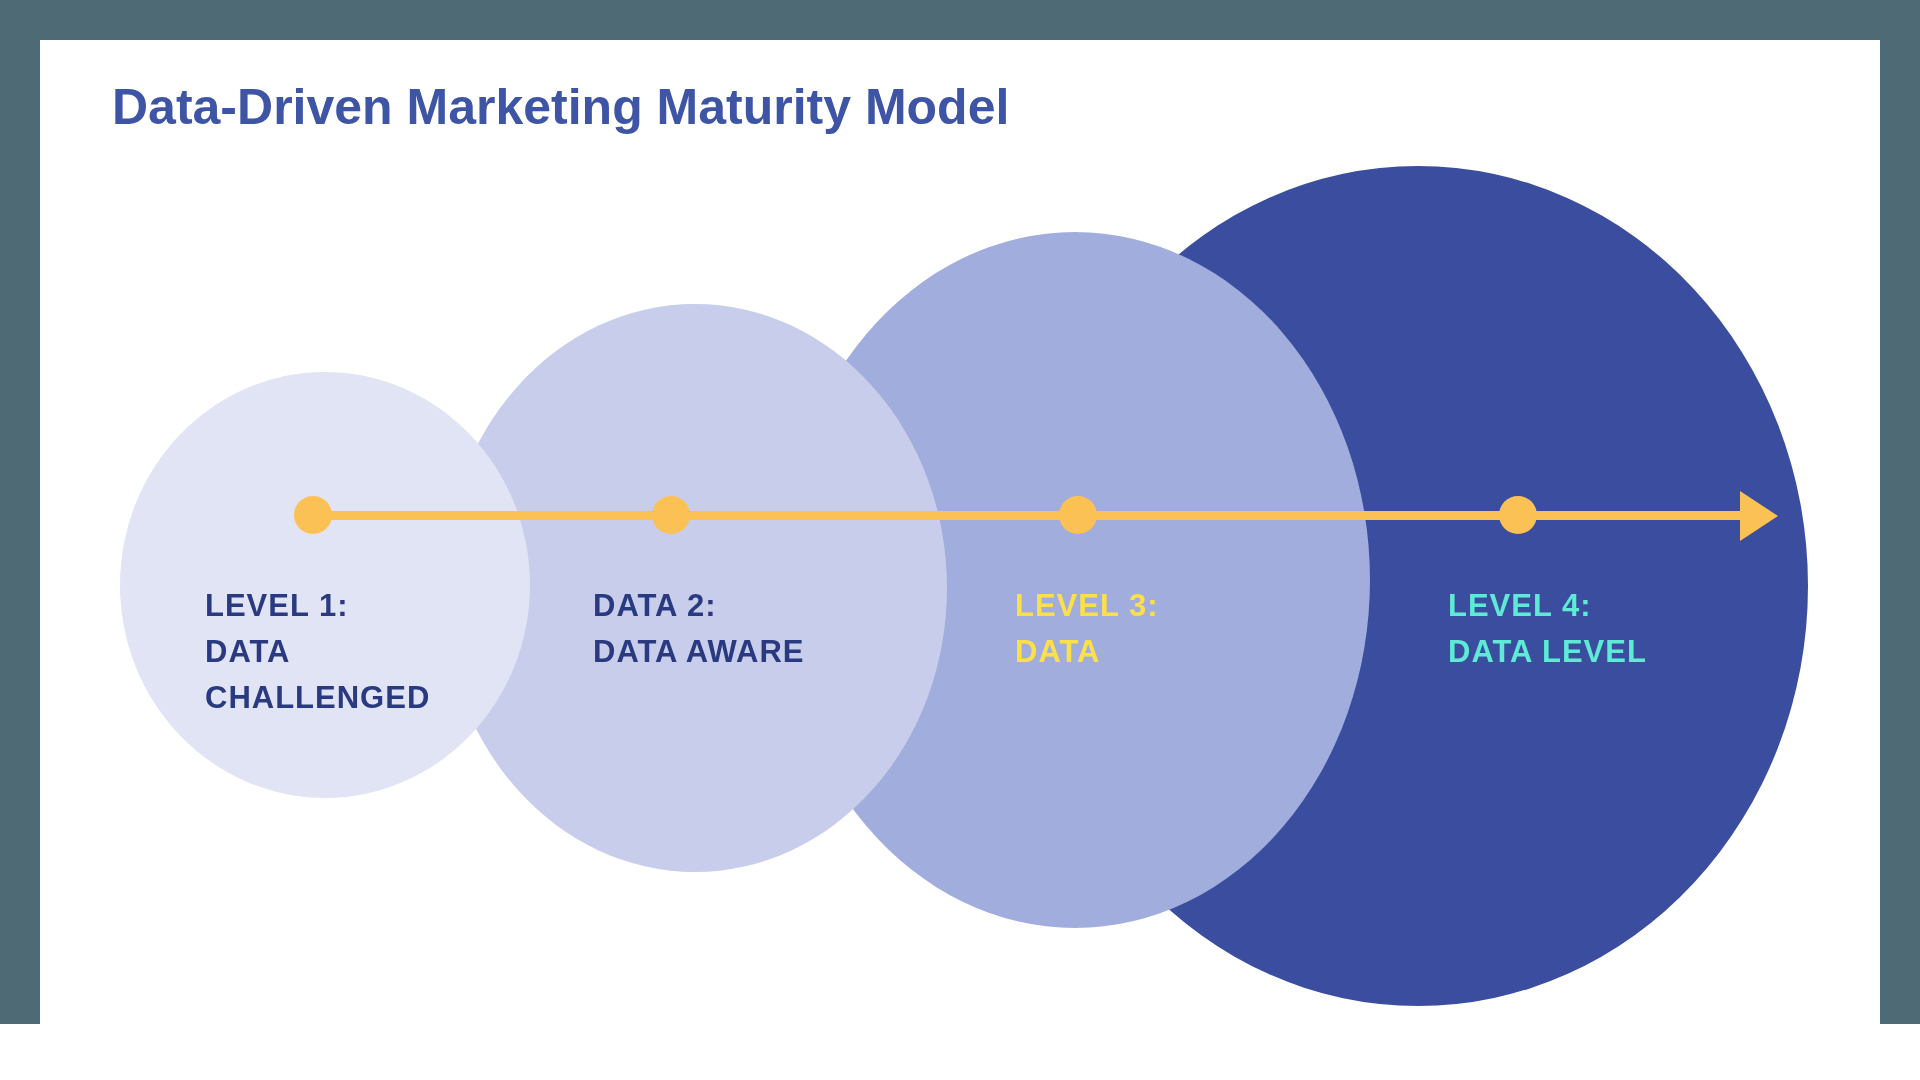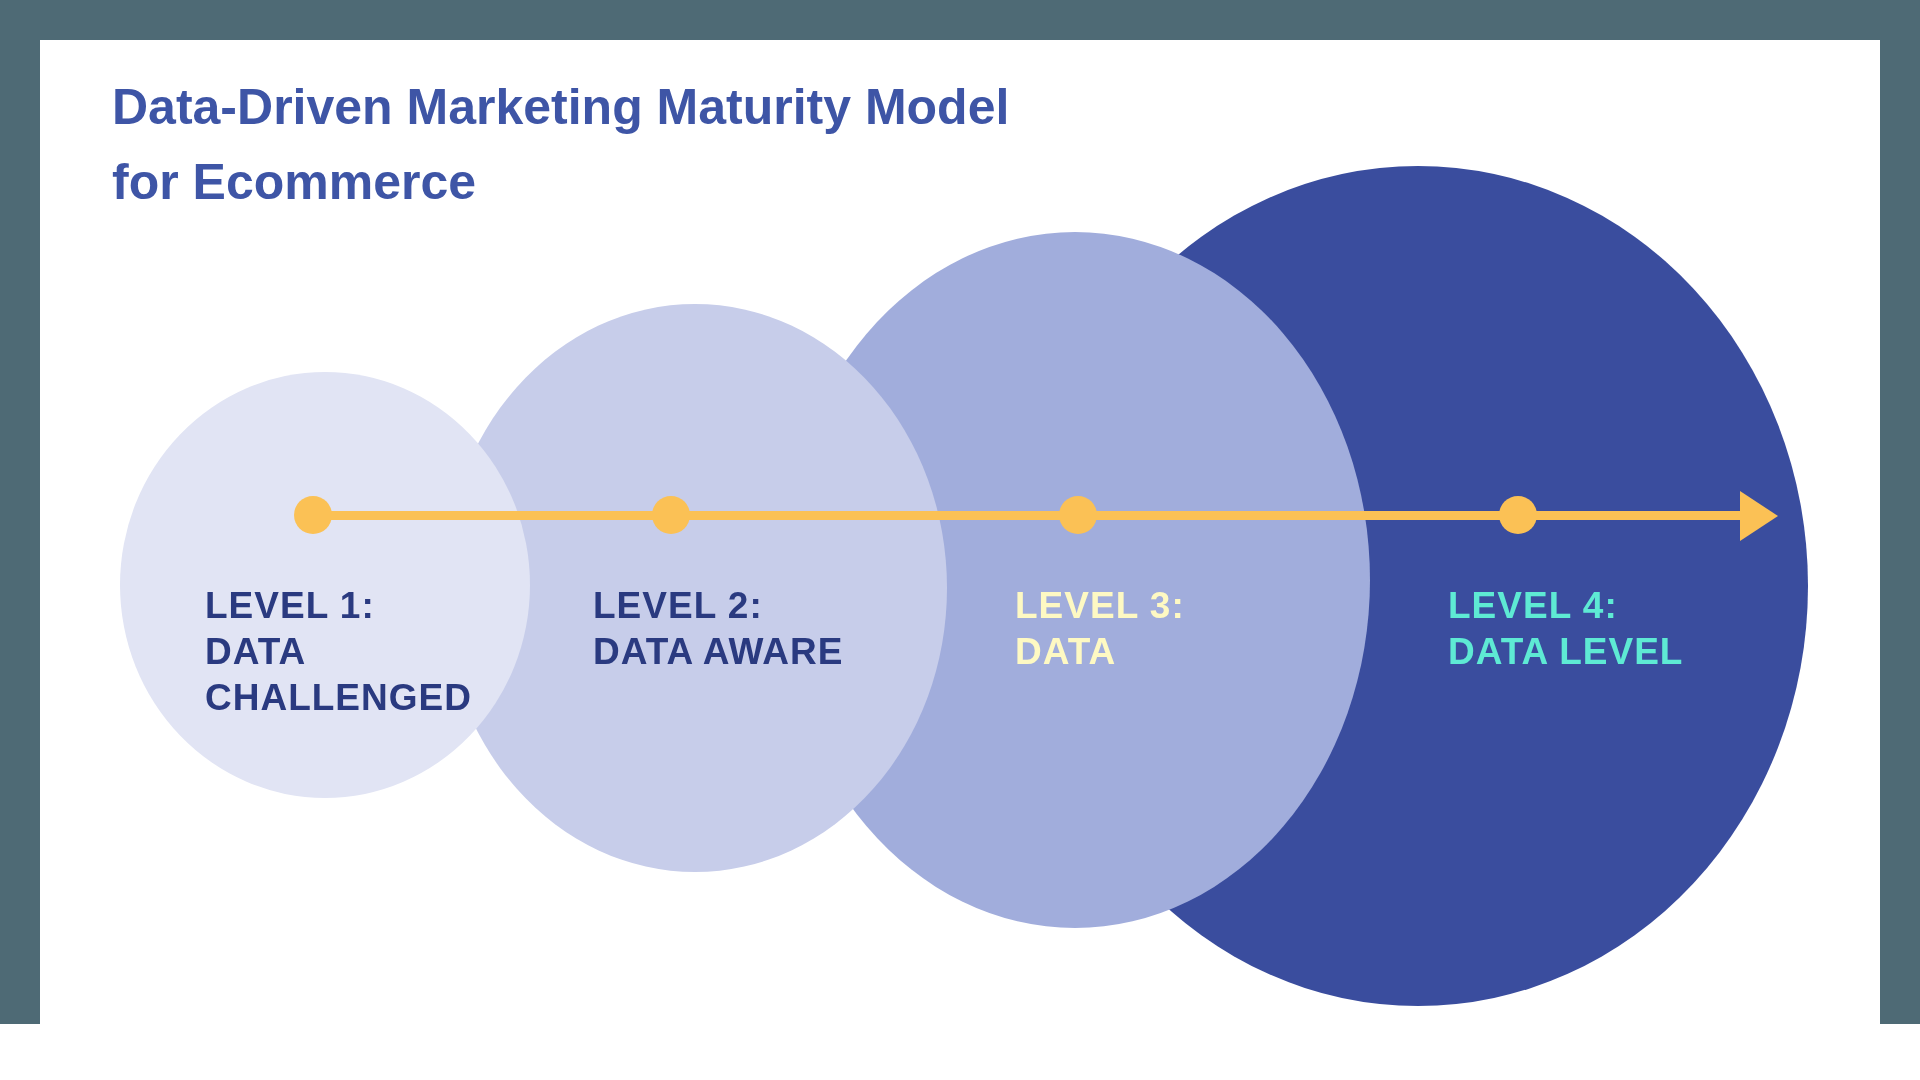--- a/index.html
+++ b/index.html
@@ -56,55 +56,54 @@
   }
   .dot {
     position: absolute;
     border-radius: 50%;
     z-index: 21;
   }
   .label {
     position: absolute;
     z-index: 30;
     font-weight: 700;
-    font-size: 37px;
+    font-size: 31px;
     line-height: 46px;
     letter-spacing: 1px;
     white-space: nowrap;
   }
   .label-line { display: block; }
 </style>
 </head>
 <body>
 
 <div class="frame" style="background: rgb(78, 106, 117);">
   <div class="card" style="background: rgb(255, 255, 255);"></div>
   <div class="stage" id="stage">
     <h1 class="title" style="color: rgb(62, 85, 166);">
       <span class="title-line">Data-Driven Marketing Maturity Model</span>
-      <span class="title-line">for Ecommerce</span>
     </h1>
     <div class="arrow-line" id="arrow-line" style="left: 313px; top: 511px; width: 1433px; height: 9px; background: rgb(251, 193, 85);"></div>
     <div class="arrow-head" id="arrow-head" style="left: 1740px; top: 491px; border-top: 25px solid transparent; border-bottom: 25px solid transparent; border-left: 38px solid rgb(251, 193, 85);"></div>
   <div class="circle" style="left: 120px; top: 372px; width: 410px; height: 426px; background: rgb(225, 228, 244); z-index: 10;"></div>
       <div class="dot" style="left: 294px; top: 496px; width: 38px; height: 38px; background: rgb(251, 193, 85);"></div>
       <div class="label" style="left: 205px; top: 583px; color: rgb(42, 58, 128);">
         <span class="label-line">LEVEL 1:</span>
         <span class="label-line">DATA</span>
         <span class="label-line">CHALLENGED</span>
       </div>
       <div class="circle" style="left: 443px; top: 304px; width: 504px; height: 568px; background: rgb(199, 205, 234); z-index: 9;"></div>
       <div class="dot" style="left: 652px; top: 496px; width: 38px; height: 38px; background: rgb(251, 193, 85);"></div>
       <div class="label" style="left: 593px; top: 583px; color: rgb(42, 58, 128);">
-        <span class="label-line">LEVEL 2:</span>
+        <span class="label-line">DATA 2:</span>
         <span class="label-line">DATA AWARE</span>
       </div>
       <div class="circle" style="left: 780px; top: 232px; width: 590px; height: 696px; background: rgb(161, 173, 220); z-index: 8;"></div>
       <div class="dot" style="left: 1059px; top: 496px; width: 38px; height: 38px; background: rgb(251, 193, 85);"></div>
-      <div class="label" style="left: 1015px; top: 583px; color: #fef9c3;">
+      <div class="label" style="left: 1015px; top: 583px; color: #fde047;">
         <span class="label-line">LEVEL 3:</span>
         <span class="label-line">DATA</span>
       </div>
       <div class="circle" style="left: 1028px; top: 166px; width: 780px; height: 840px; background: rgb(58, 77, 158); z-index: 7;"></div>
       <div class="dot" style="left: 1499px; top: 496px; width: 38px; height: 38px; background: rgb(251, 193, 85);"></div>
       <div class="label" style="left: 1448px; top: 583px; color: #5eead4;">
         <span class="label-line">LEVEL 4:</span>
         <span class="label-line">DATA LEVEL</span>
       </div>
     </div>

